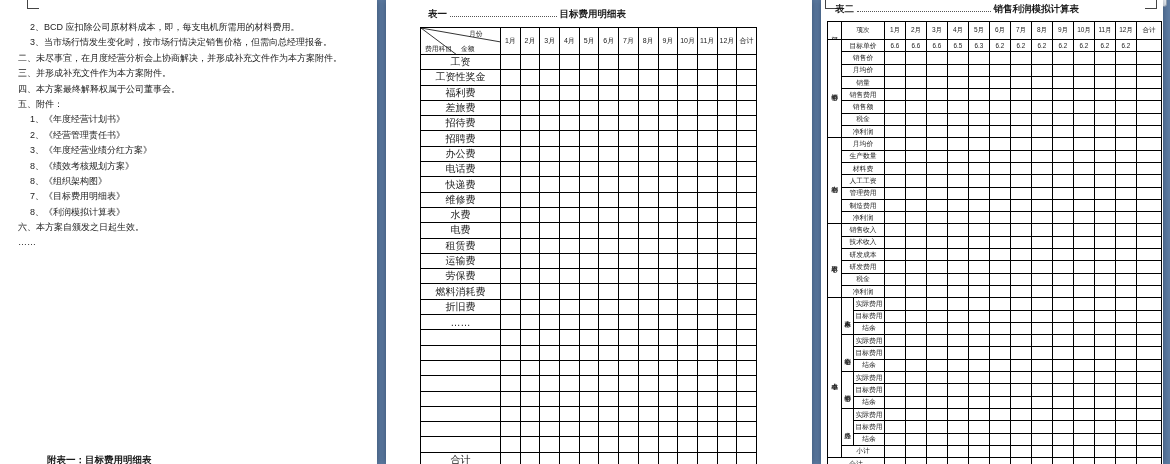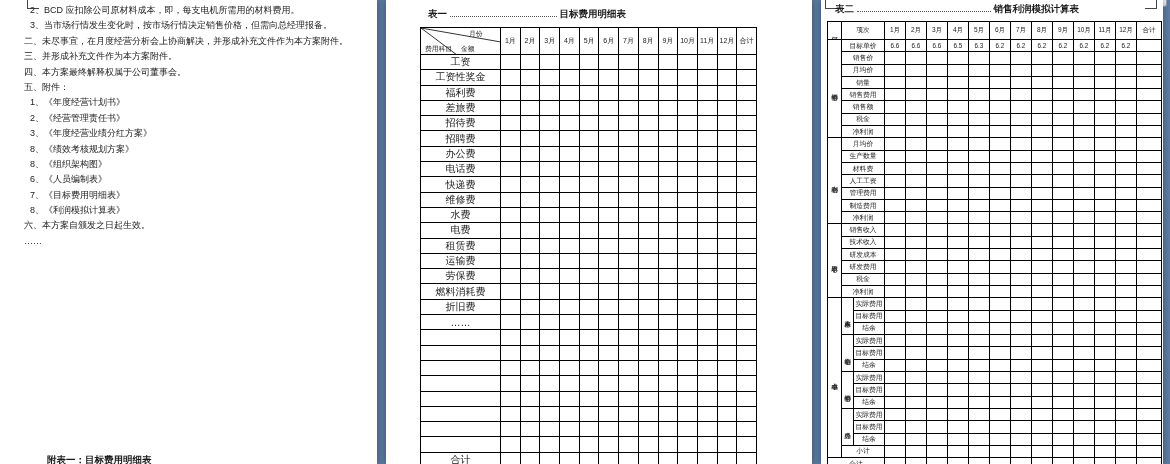--- a/index.html
+++ b/index.html
@@ -22,23 +22,23 @@
   #page1 .mark-tl{left:27px;top:-1px;}
   #page3 .mark-tl{left:4px;top:-1px;}
   #page3 .mark-tr{right:6px;top:-1px;}
 
   
   .frag{position:absolute;border:1px solid #98a6b6;background:#eef2f6;border-radius:3px;}
   #frag-left{left:9px;top:-4px;width:14px;height:9px;}
   #frag-right{left:1148px;top:-4px;width:17px;height:9px;}
 
   
-  #page1 .textblock{position:absolute;left:0;top:3px;right:2px;}
+  #page1 .textblock{position:absolute;left:0;top:20px;right:2px;}
   .doc-line{height:15.4px;line-height:15.4px;font-size:9px;white-space:nowrap;overflow:hidden;color:#222;}
-  .ind0{padding-left:24px;}
+  .ind0{padding-left:18px;}
   .ind1{padding-left:30px;}
   .doc-footer{position:absolute;left:47px;top:454px;font-weight:bold;font-size:9.5px;white-space:nowrap;}
 
   
   .table-caption{position:absolute;display:flex;align-items:flex-end;
                  font-weight:bold;font-size:9.5px;line-height:11px;white-space:nowrap;}
   #page2 .table-caption{left:42px;top:8px;width:198px;}
   #page3 .table-caption{left:14px;top:3px;width:244px;}
   .leader{flex:1;border-bottom:1px dotted #555;margin:0 3px 2px 3px;height:0;}
 
@@ -81,21 +81,20 @@
       <div class="doc-line ind1">3、当市场行情发生变化时，按市场行情决定销售价格，但需向总经理报备。</div>
       <div class="doc-line ind0">二、未尽事宜，在月度经营分析会上协商解决，并形成补充文件作为本方案附件。</div>
       <div class="doc-line ind0">三、并形成补充文件作为本方案附件。</div>
       <div class="doc-line ind0">四、本方案最终解释权属于公司董事会。</div>
       <div class="doc-line ind0">五、附件：</div>
       <div class="doc-line ind1">1、《年度经营计划书》</div>
       <div class="doc-line ind1">2、《经营管理责任书》</div>
       <div class="doc-line ind1">3、《年度经营业绩分红方案》</div>
       <div class="doc-line ind1">8、《绩效考核规划方案》</div>
       <div class="doc-line ind1">8、《组织架构图》</div>
-      <div class="doc-line ind1">6、《人员编制表》</div>
       <div class="doc-line ind1">7、《目标费用明细表》</div>
       <div class="doc-line ind1">8、《利润模拟计算表》</div>
       <div class="doc-line ind0">六、本方案自颁发之日起生效。</div>
       <div class="doc-line ind0">……</div>
     </div>
   <div class="doc-footer">附表一：目标费用明细表</div>
 </div>
 
 <div class="page" id="page2">
   <div class="table-caption">

